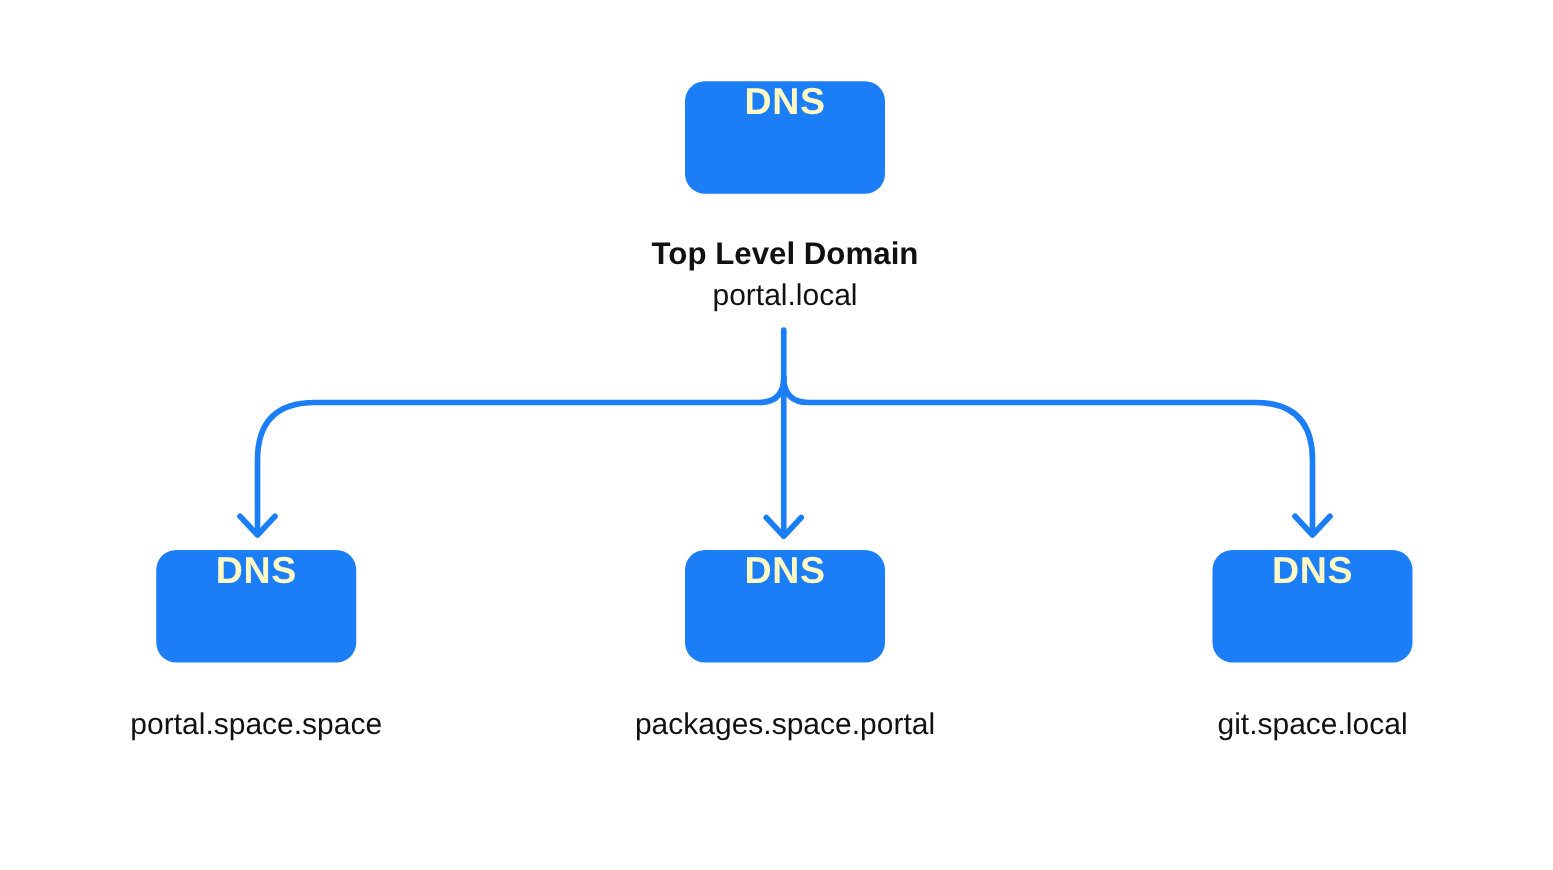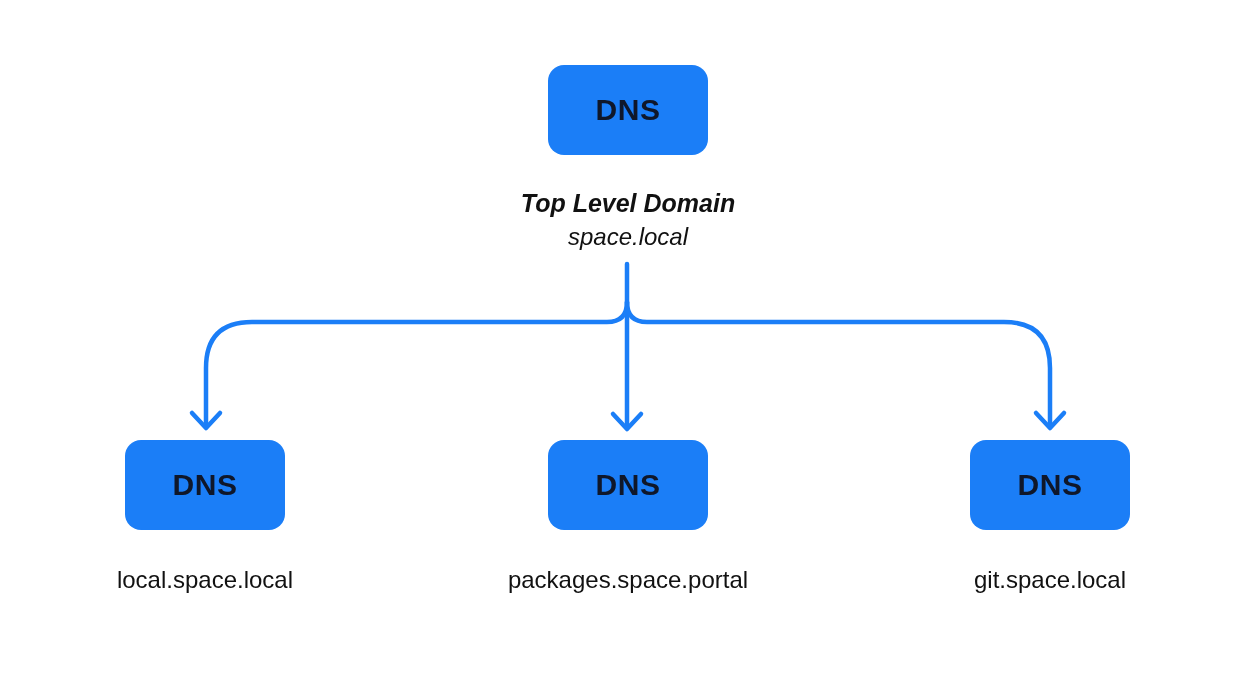--- a/index.html
+++ b/index.html
@@ -26,38 +26,36 @@
     stroke-linecap: round;
     stroke-linejoin: round;
   }
   .dns-box {
     position: absolute;
     width: 160px;
     height: 90px;
     background: var(--accent);
     border-radius: 16px;
     display: flex;
-    align-items: center;
     justify-content: center;
-    color: #0f172a;
+    color: #fef9c3;
     font-size: 30px;
     font-weight: 700;
     letter-spacing: 0.5px;
   }
   .box-root   { left: 548px; top: 65px; }
   .box-child1 { left: 125px; top: 440px; }
   .box-child2 { left: 548px; top: 440px; }
   .box-child3 { left: 970px; top: 440px; }
   .root-caption {
     position: absolute;
     left: 378px; top: 188px;
     width: 500px;
     text-align: center;
     color: var(--text);
-    font-style: italic;
   }
   .root-title {
     font-size: 25px;
     font-weight: 700;
     line-height: 1.25;
   }
   .root-subtitle {
     font-size: 24px;
     font-weight: 400;
     line-height: 1.5;
@@ -91,30 +89,30 @@
     <path d="M 627 302 Q 627 322 647 322 L 1004 322 Q 1050 322 1050 368 L 1050 427"></path>
     <path d="M 1036 413 L 1050 428 L 1064 413"></path>
   </svg>
 
   <div class="dns-box box-root">
     <span>DNS</span>
   </div>
 
   <div class="root-caption">
     <div class="root-title">Top Level Domain</div>
-    <div class="root-subtitle">space.local</div>
+    <div class="root-subtitle">portal.local</div>
   </div>
 
   <div class="dns-box box-child1">
     <span>DNS</span>
   </div>
   <div class="dns-box box-child2">
     <span>DNS</span>
   </div>
   <div class="dns-box box-child3">
     <span>DNS</span>
   </div>
 
-  <div class="child-label label-child1">local.space.local</div>
+  <div class="child-label label-child1">portal.space.space</div>
   <div class="child-label label-child2">packages.space.portal</div>
   <div class="child-label label-child3">git.space.local</div>
 
 </div>
 
 </body></html>

